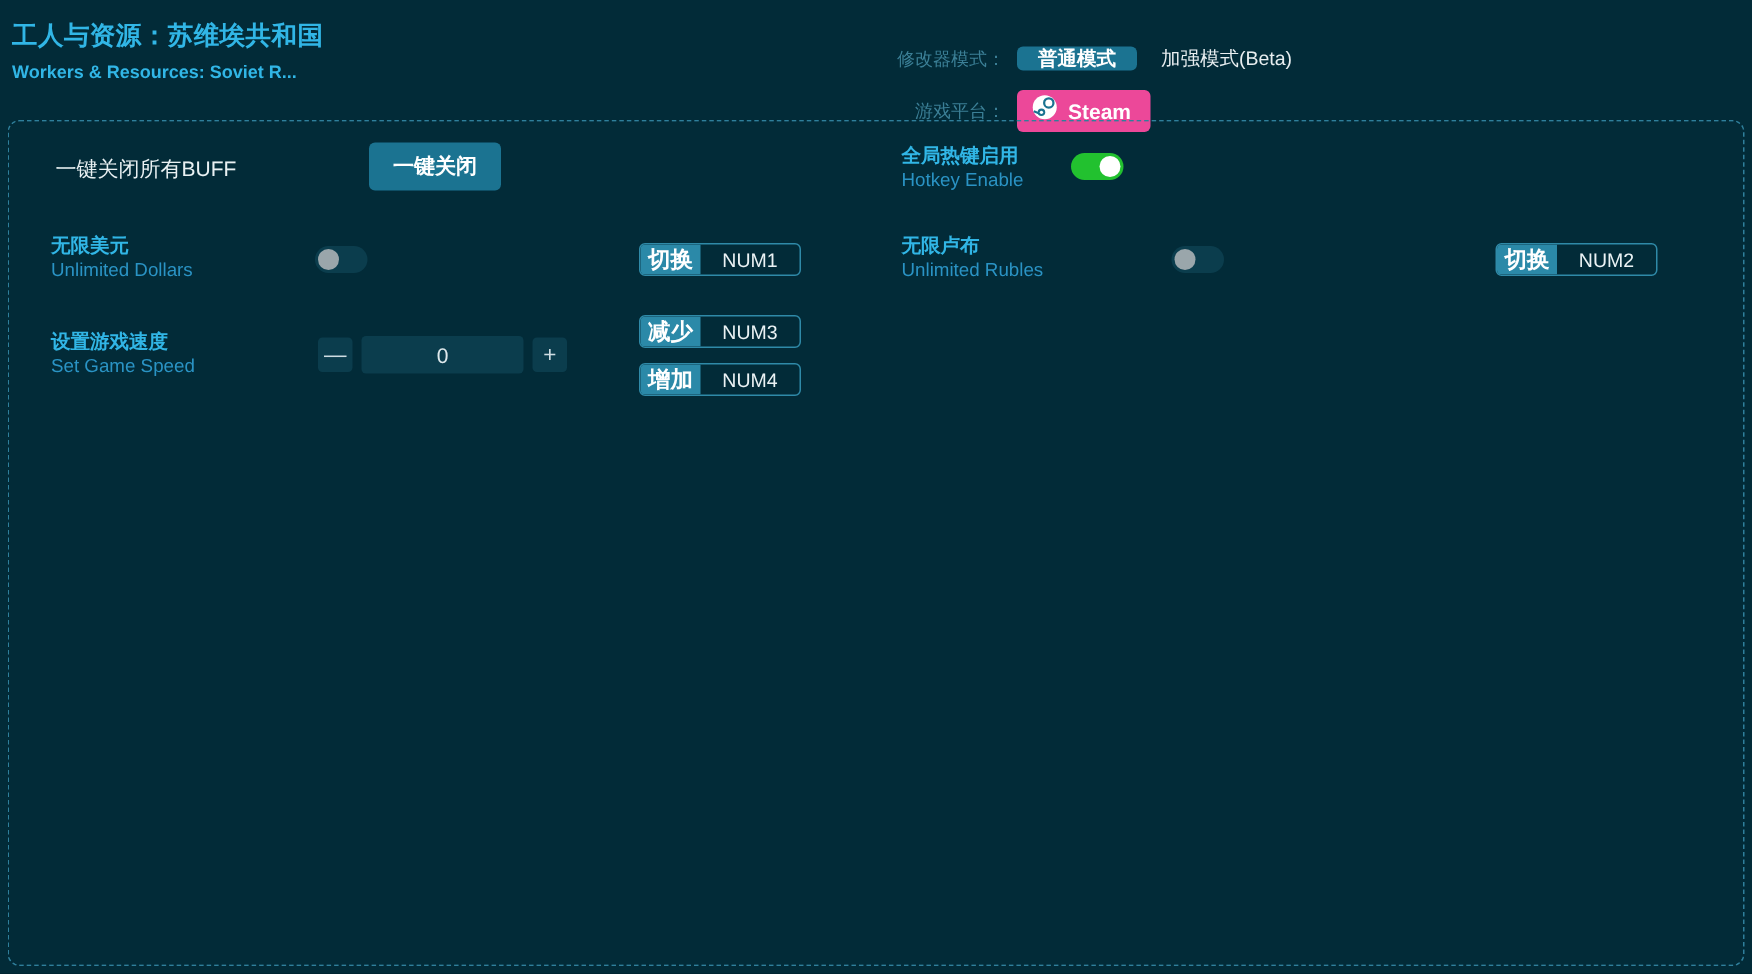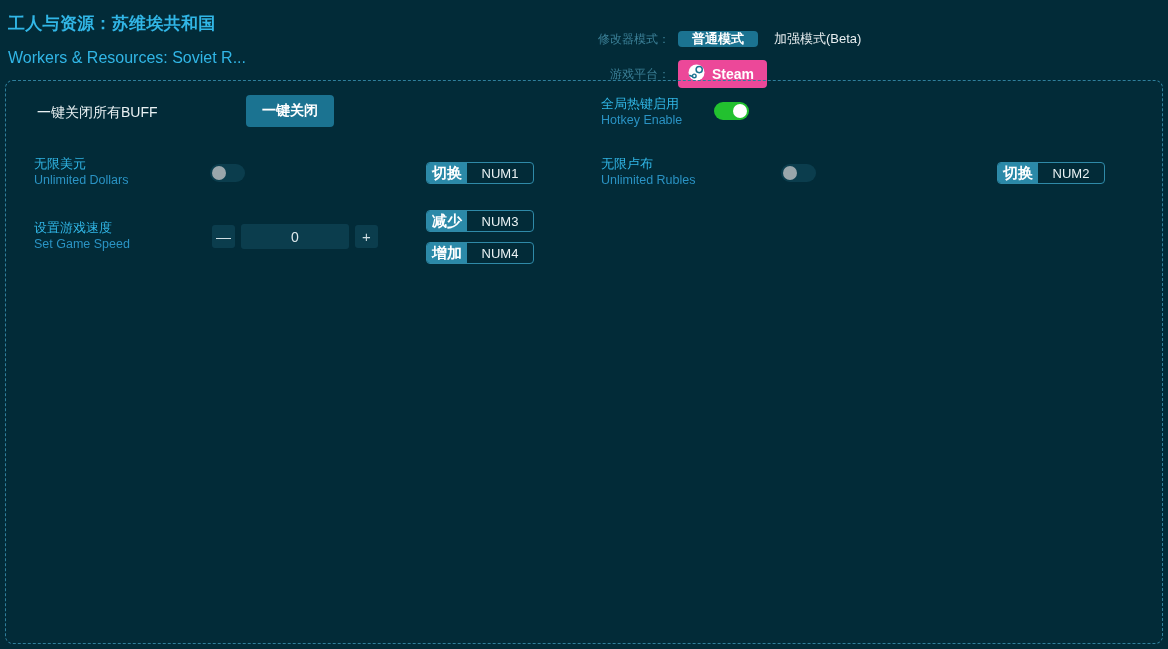--- a/index.html
+++ b/index.html
@@ -36,25 +36,24 @@
   }
   .title-cn {
     font-size: 17px;
     font-weight: bold;
     color: #31b6e6;
     letter-spacing: .3px;
     line-height: 24px;
     white-space: nowrap;
   }
   .title-en {
-    font-size: 16px;
-    font-weight: normal;
+    font-size: 12px;
+    font-weight: bold;
     color: #31b6e6;
     line-height: 24px;
-    margin-top: 10px;
     white-space: nowrap;
   }
 
   .mode-block {
     position: absolute;
     left: 580px;
     top: 26px;
     margin-left: 12px;
   }
   .mode-row {
@@ -123,21 +122,21 @@
     border: 1px dashed #2f7f9b;
     border-radius: 8px;
   }
 
   .cell {
     position: absolute;
   }
 
   .lbl-cn {
     font-size: 13px;
-    font-weight: normal;
+    font-weight: bold;
     color: #31b6e6;
     line-height: 17px;
     white-space: nowrap;
   }
   .lbl-en {
     font-size: 12.5px;
     color: #2a93c4;
     line-height: 17px;
     white-space: nowrap;
   }

